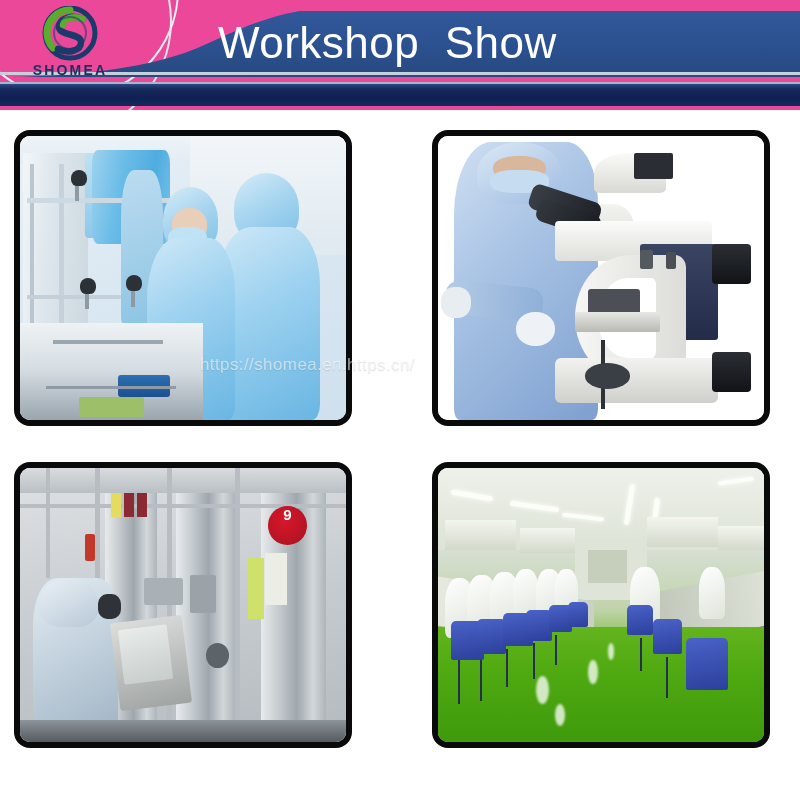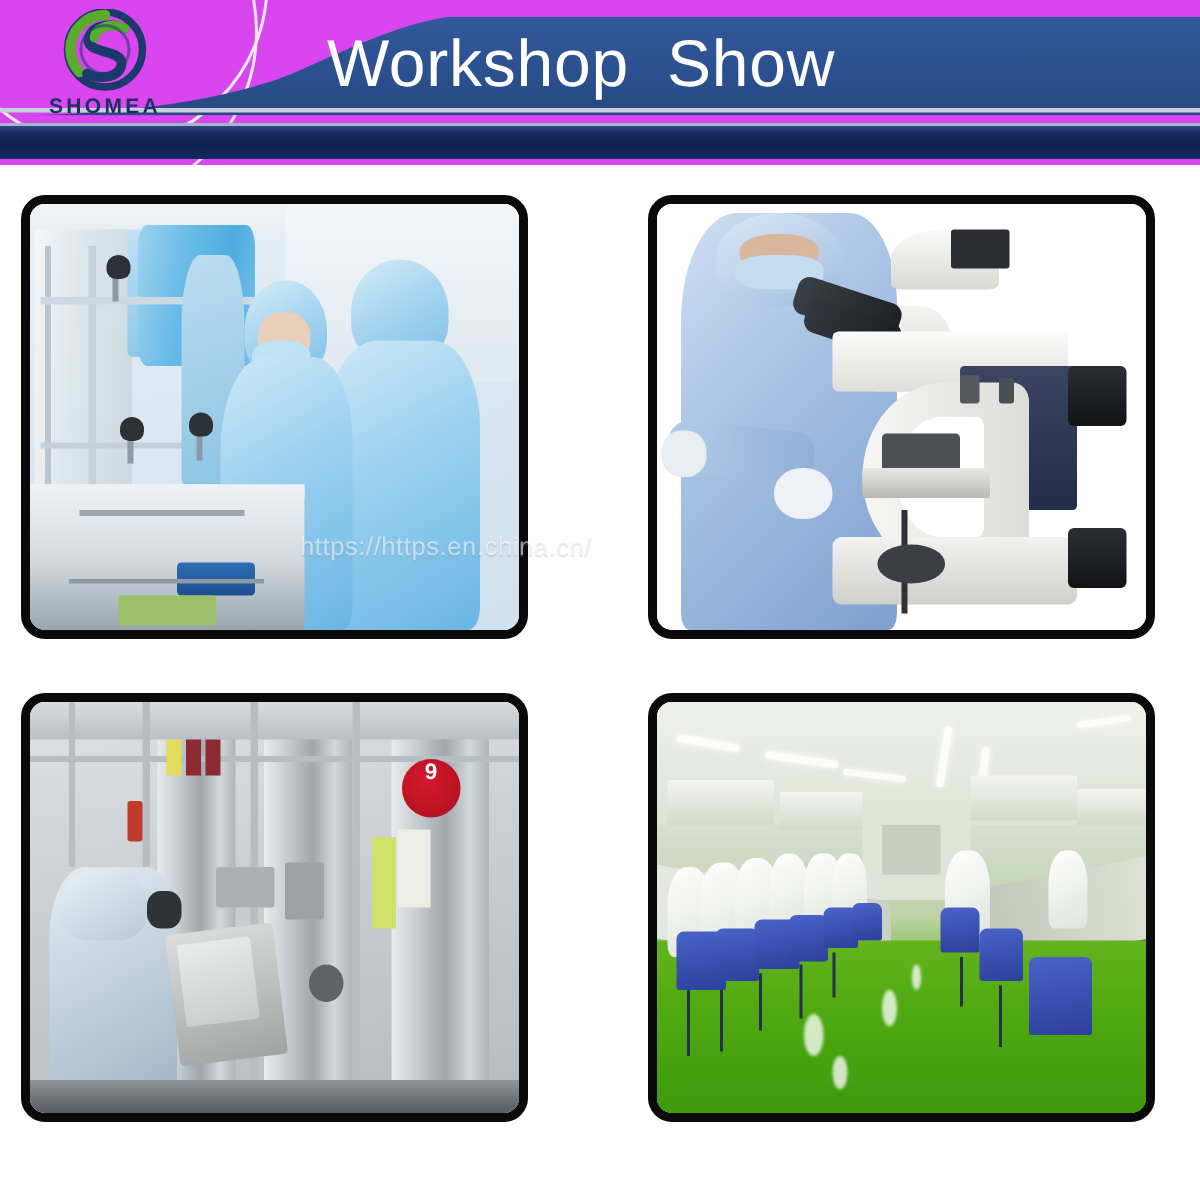--- a/index.html
+++ b/index.html
@@ -7,21 +7,21 @@
     width:800px;height:800px;
     background:#ffffff;
     font-family:"Liberation Sans","DejaVu Sans",sans-serif;
     overflow:hidden;
     position:relative;
   }
 
   
   .header{
     position:absolute;left:0;top:0;width:800px;height:110px;
-    background:#d946ef;overflow:hidden;
+    background:#ec4899;overflow:hidden;
   }
   .header-blue{
     position:absolute;left:0;top:11px;width:800px;height:66px;
     background:linear-gradient(180deg,#33589a 0%,#2c5292 45%,#27497f 100%);
     -webkit-clip-path:path("M 300 0 L 800 0 L 800 66 L 0 66 C 60 66 140 60 195 38 C 232 22 262 6 300 0 Z");
     clip-path:path("M 300 0 L 800 0 L 800 66 L 0 66 C 60 66 140 60 195 38 C 232 22 262 6 300 0 Z");
   }
   .header-blue-edge{
     position:absolute;left:0;top:72px;width:800px;height:3px;
     background:#c8cfdc;
@@ -406,14 +406,14 @@
 
       <div class="br-shine" style="left:30%;top:76%;width:4%;height:10%;"></div>
       <div class="br-shine" style="left:36%;top:86%;width:3%;height:8%;"></div>
       <div class="br-shine" style="left:46%;top:70%;width:3%;height:9%;"></div>
       <div class="br-shine" style="left:52%;top:64%;width:2%;height:6%;"></div>
     </div>
   </div>
 </div>
 
 <div class="watermark">
-  <div class="wm2">https://https.en.china.cn/</div>
+  <div class="wm2">https://shomea.en.https.cn/</div>
 </div>
 
 </body></html>

